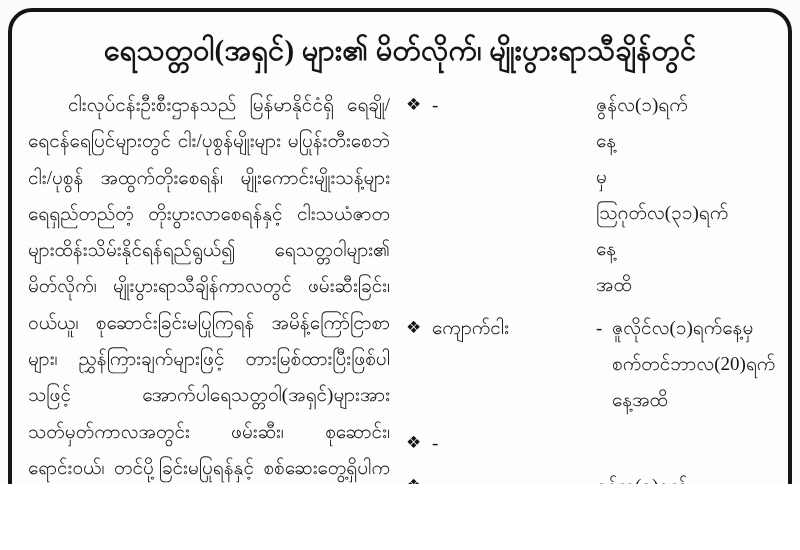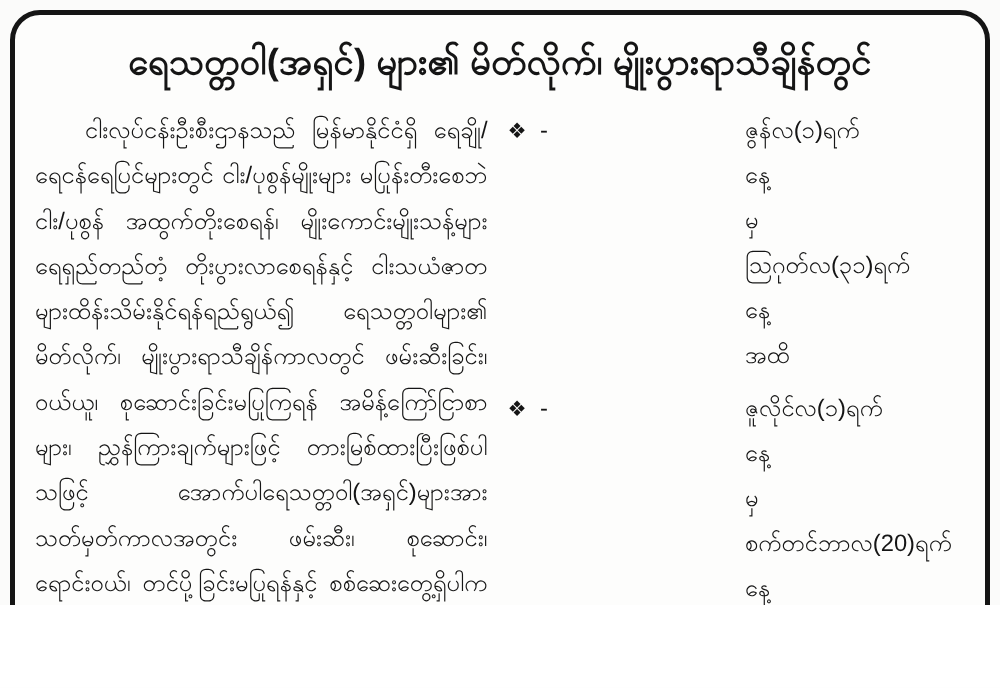--- a/index.html
+++ b/index.html
@@ -1,21 +1,21 @@
 <!DOCTYPE html>
 <html><head>
 <meta charset="utf-8">
 <style>
   html, body { margin: 0; padding: 0; }
   .page {
     position: relative;
     width: 800px;
     height: 484px;
     background: #fbfbfa;
-    font-family: Liberation Sans, sans-serif;
+    font-family: Liberation Serif, serif;
     color: #151515;
     overflow: hidden;
   }
   .card {
     position: absolute;
     left: 8px;
     top: 8px;
     width: 784px;
     height: 524px;
     box-sizing: border-box;
@@ -101,20 +101,21 @@
       <div class="list-col">
 
         <div class="species-item">
           <span class="bullet">❖</span>
           <span class="dash">-</span>
           <span class="period">ဇွန်လ(၁)ရက်နေ့မှ ဩဂုတ်လ(၃၁)ရက်နေ့အထိ</span>
         </div>
 
         <div class="species-item">
           <span class="bullet">❖</span>
+          <span class="species">ကျောက်ငါး</span>
           <span class="dash">-</span>
           <span class="period">ဇူလိုင်လ(၁)ရက်နေ့မှ စက်တင်ဘာလ(20)ရက်နေ့အထိ</span>
         </div>
 
         <div class="species-item">
           <span class="bullet">❖</span>
           <span class="dash">-</span>
         </div>
 
         <div class="species-item">

